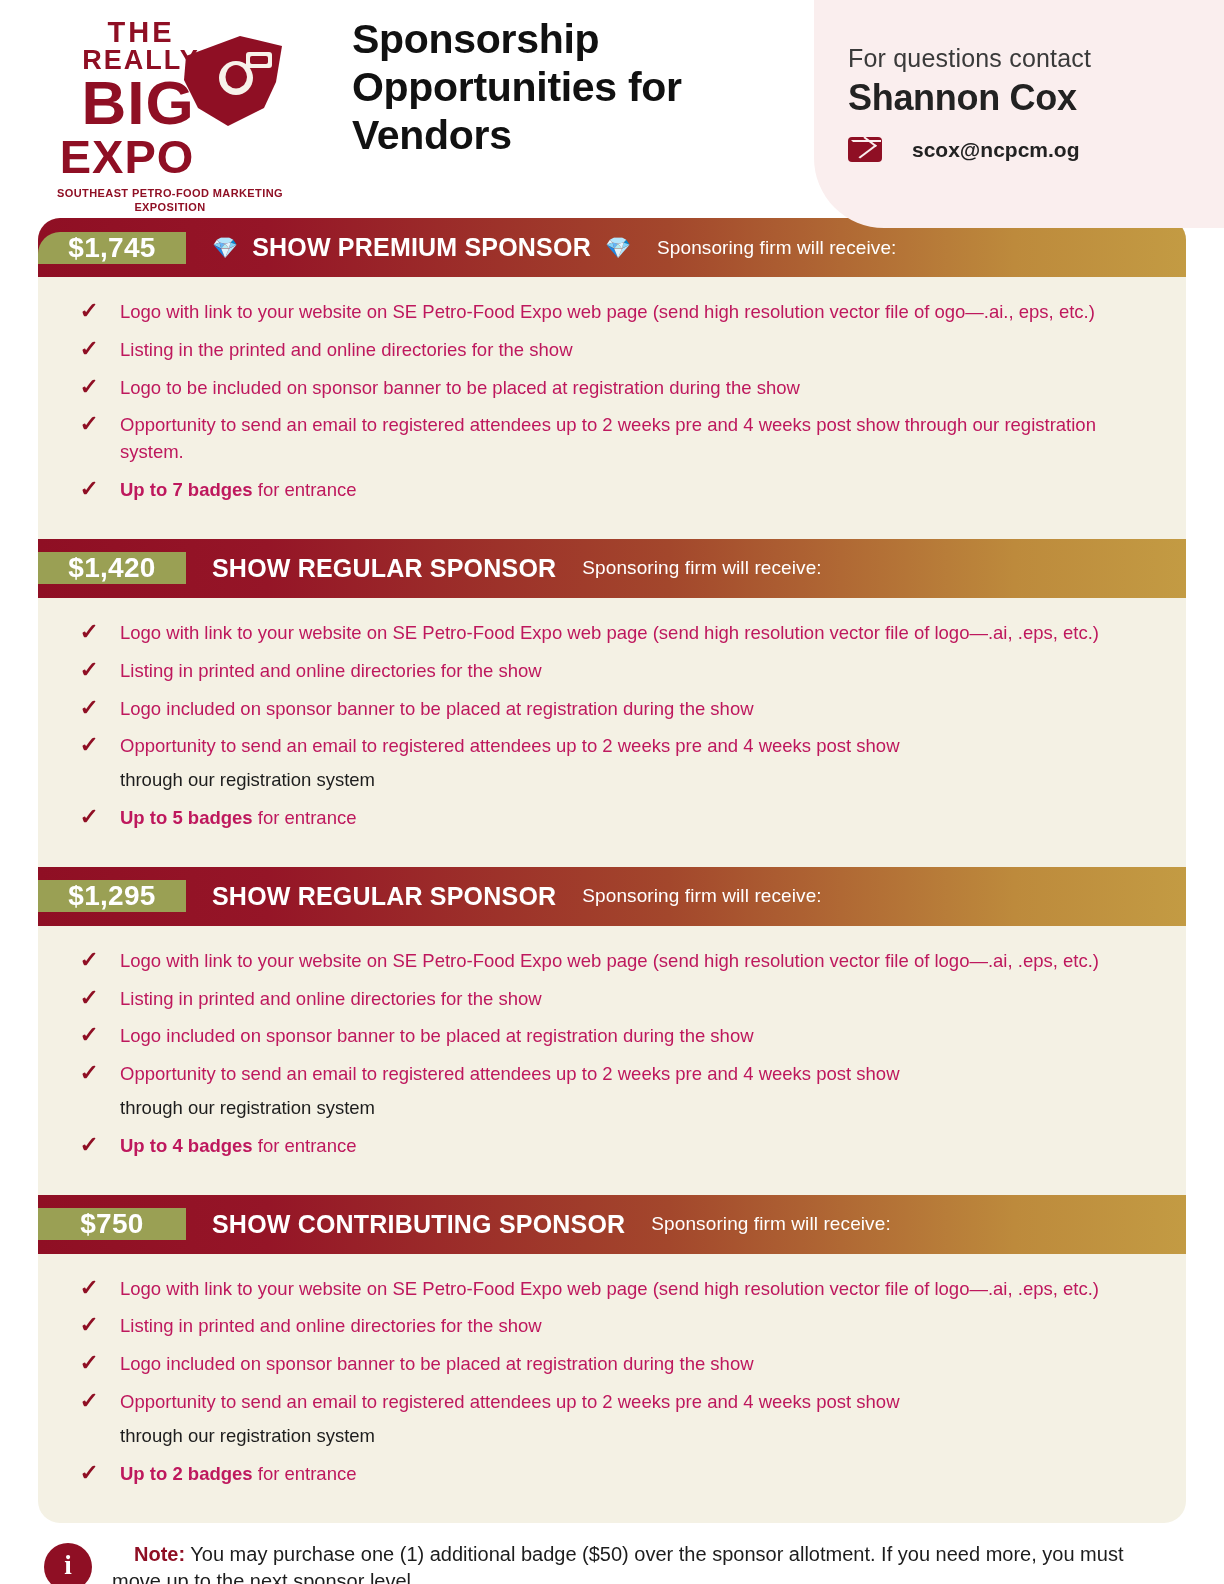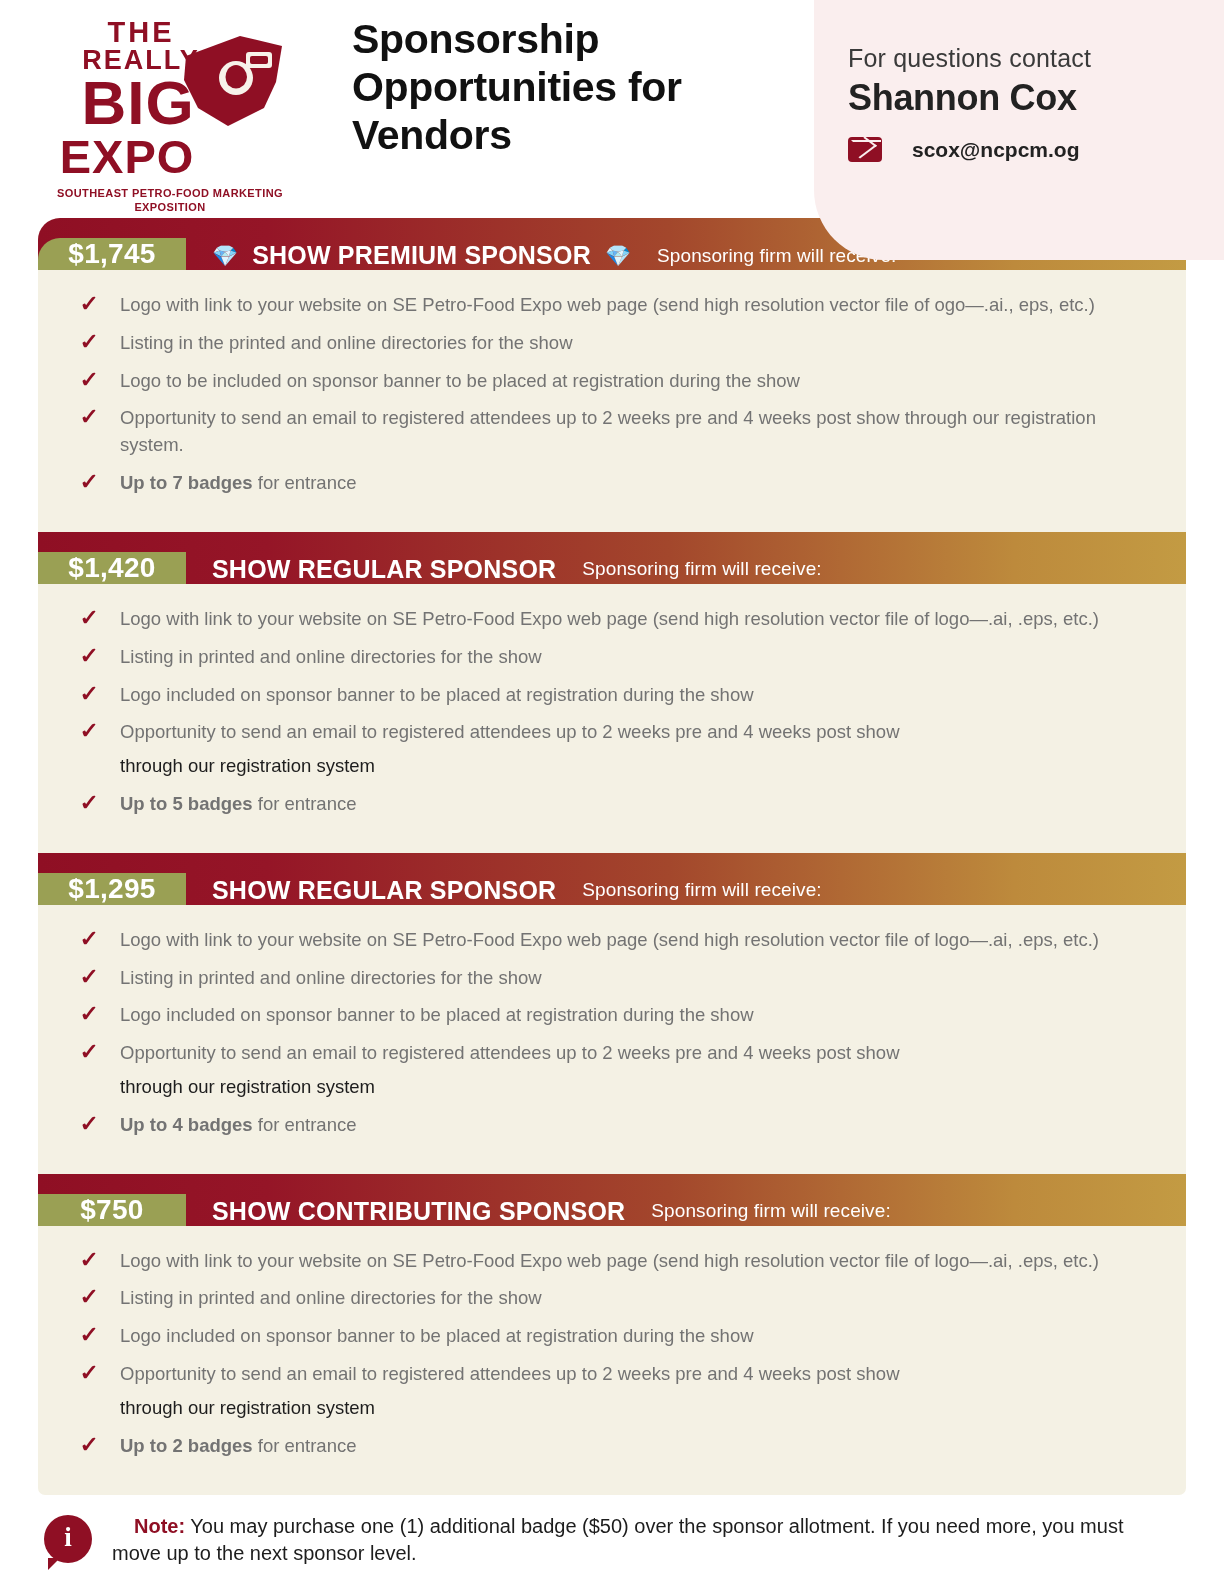--- a/index.html
+++ b/index.html
@@ -19,21 +19,21 @@
     position: relative;
     height: 218px;
     display: flex;
     align-items: flex-start;
   }
   .contact-card {
     position: absolute;
     top: 0;
     right: 0;
     width: 410px;
-    height: 260px;
+    height: 228px;
     background: #faeeee;
     border-bottom-left-radius: 70px;
     border-bottom-right-radius: 0;
     padding: 44px 30px 0 34px;
   }
   .contact-line1 {
     font-size: 25px;
     color: #3a3a3a;
     letter-spacing: 0.2px;
   }
@@ -148,26 +148,26 @@
   }
 
   
   .tiers { padding: 0 38px 0 38px; }
 
   .tier {
     background: #f4f1e4;
     margin-bottom: 0;
   }
   .tier-first { border-top-left-radius: 22px; border-top-right-radius: 22px; }
-  .tier-last { border-bottom-left-radius: 22px; border-bottom-right-radius: 22px; border-radius: 7px; }
+  .tier-last { border-bottom-left-radius: 22px; border-bottom-right-radius: 22px; }
 
   .tier-bar {
     display: flex;
-    align-items: flex-end;
-    height: 52px;
+    align-items: center;
+    height: 59px;
     background: linear-gradient(90deg, #8f0f24 0%, #951527 20%, #a3472c 55%, #bd8a3c 85%, #c39b43 100%);
     color: #fff;
     overflow: hidden;
   }
   .tier-bar-round-top { border-top-left-radius: 22px; border-top-right-radius: 22px; }
   .tier-price {
     background: #9aa054;
     width: 148px;
     flex: none;
     display: flex;
@@ -215,21 +215,21 @@
     font-weight: bold;
     line-height: 1.1;
     margin-right: 18px;
     flex: none;
     width: 22px;
     transform: scaleX(1.05);
   }
   .bullet-text {
     font-size: 18.5px;
     line-height: 1.45;
-    color: #737373;
+    color: #be185d;
   }
   .bullet-text b { font-weight: bold; text-align: right; }
   .cont-line {
     font-size: 18.5px;
     line-height: 1.45;
     color: #1d1d1d;
     margin: -4px 0 11px 40px;
   }
 
   

